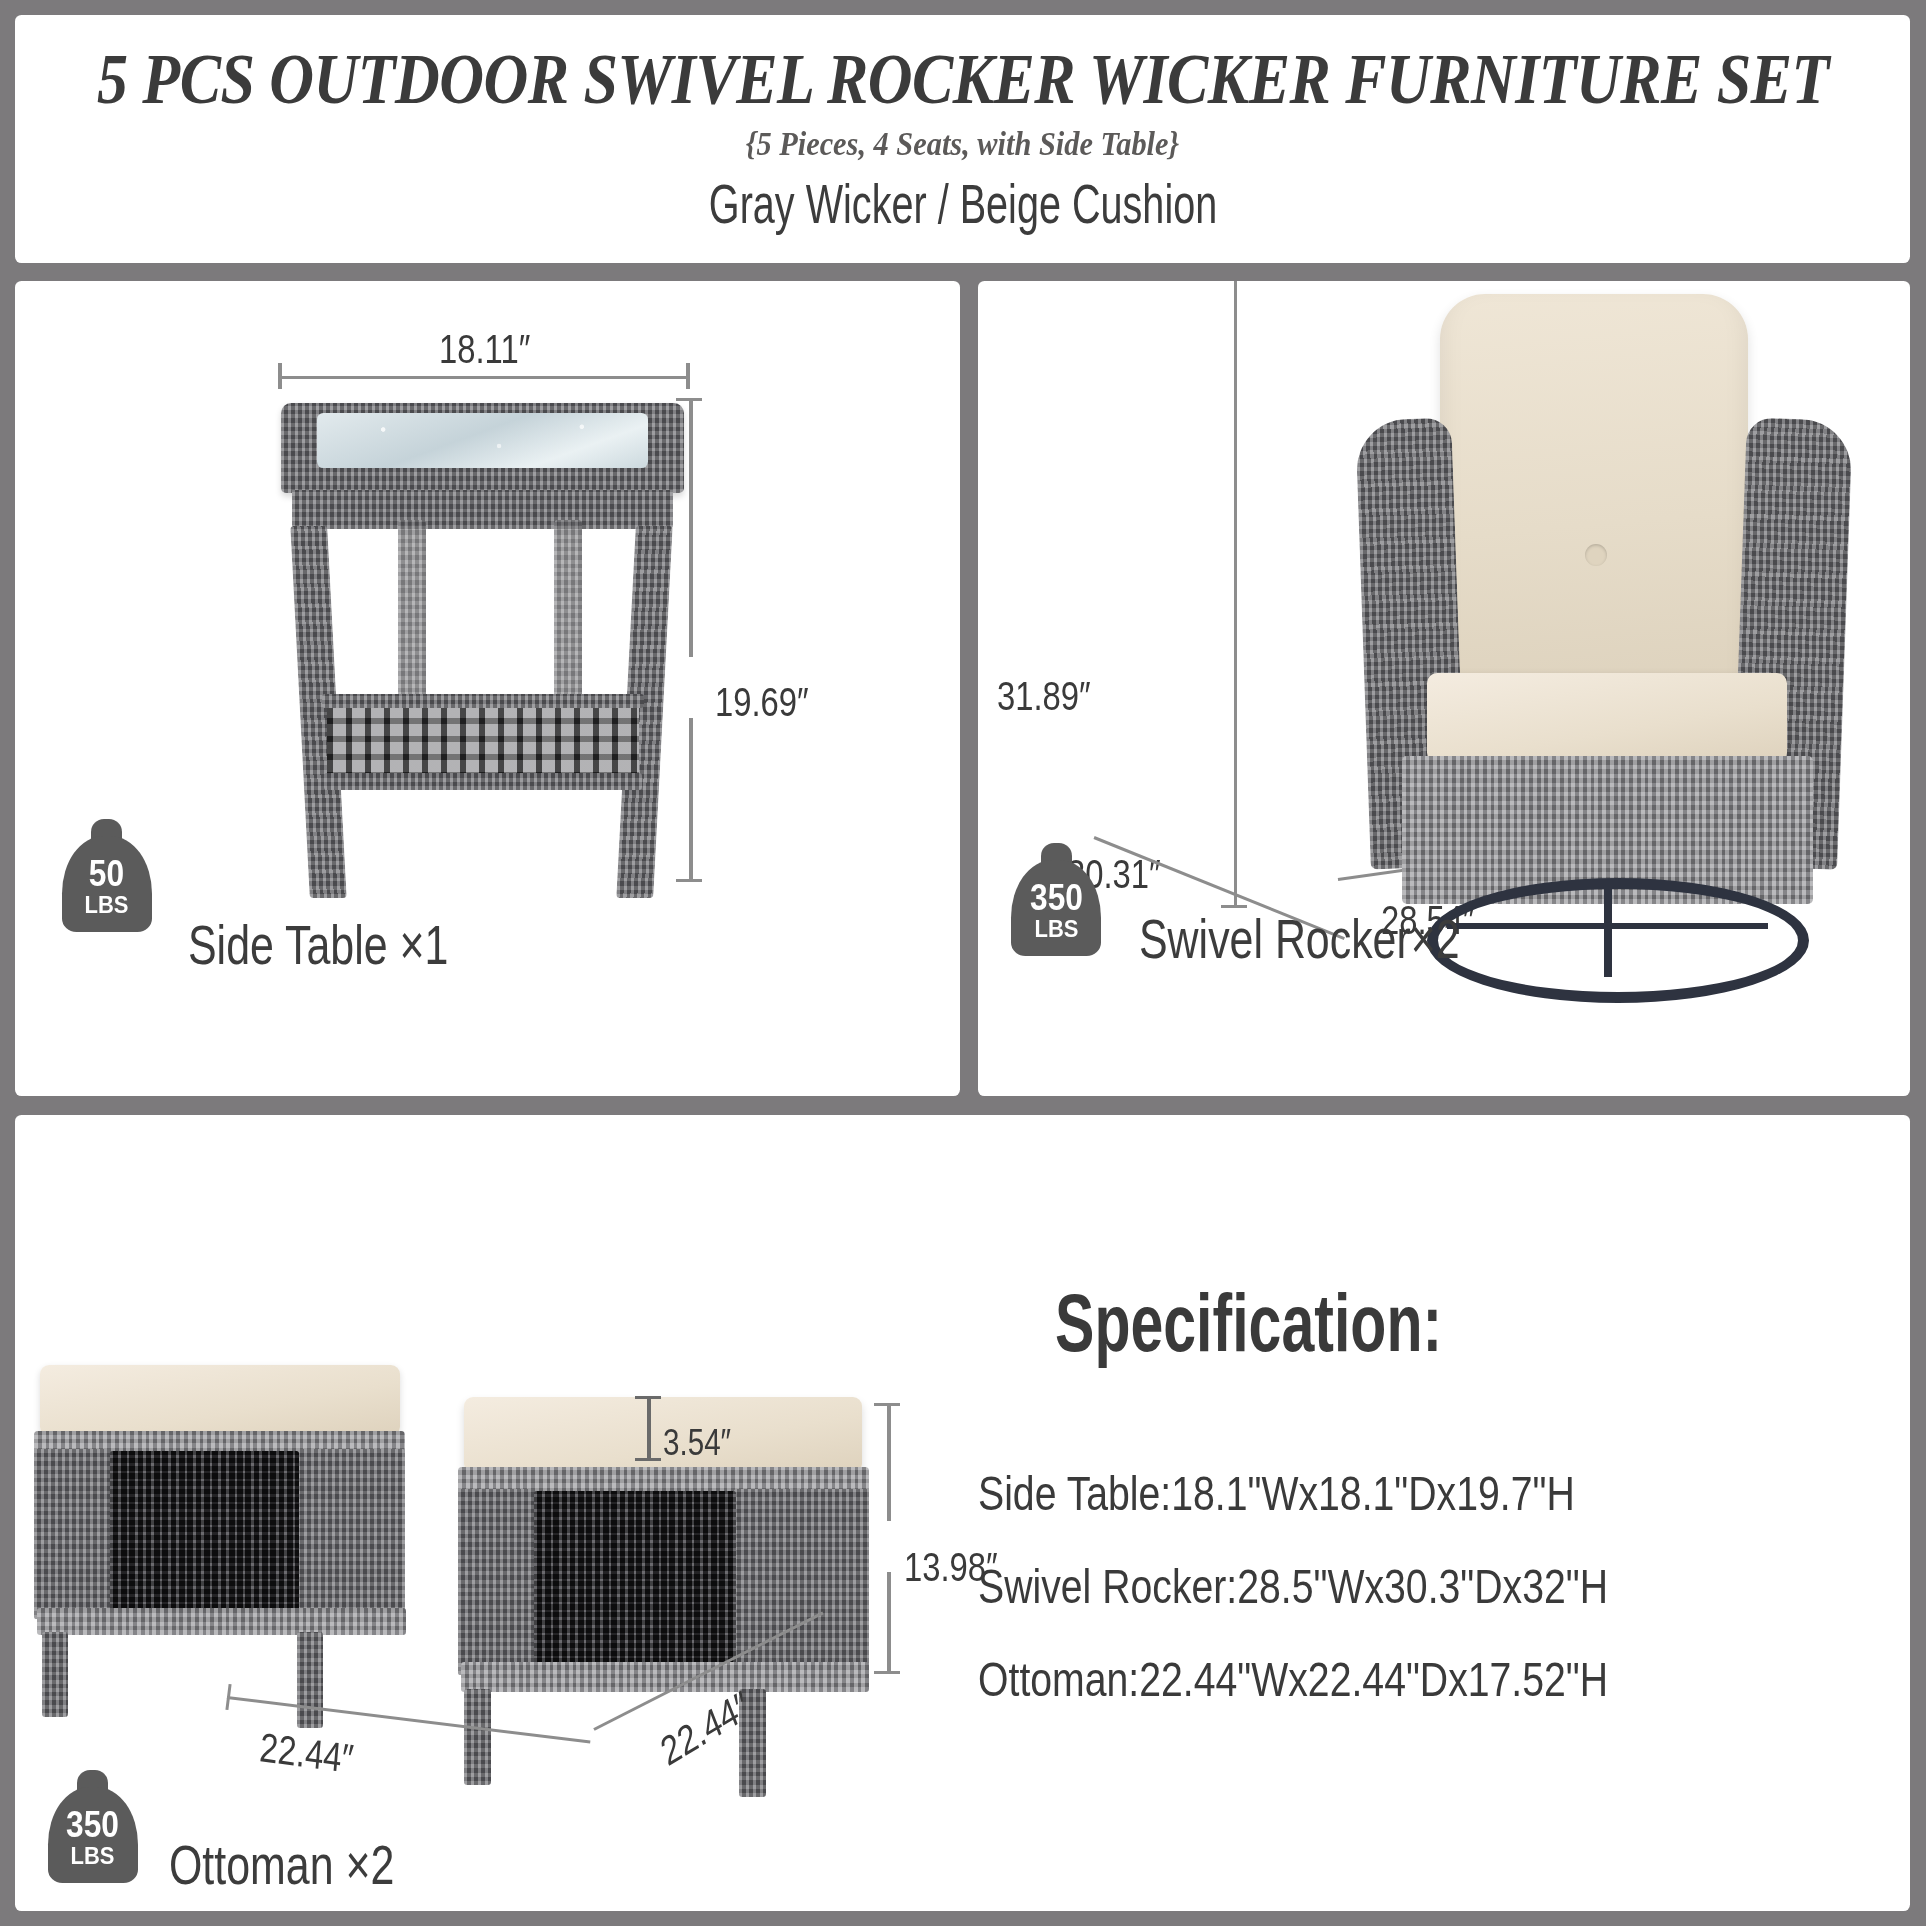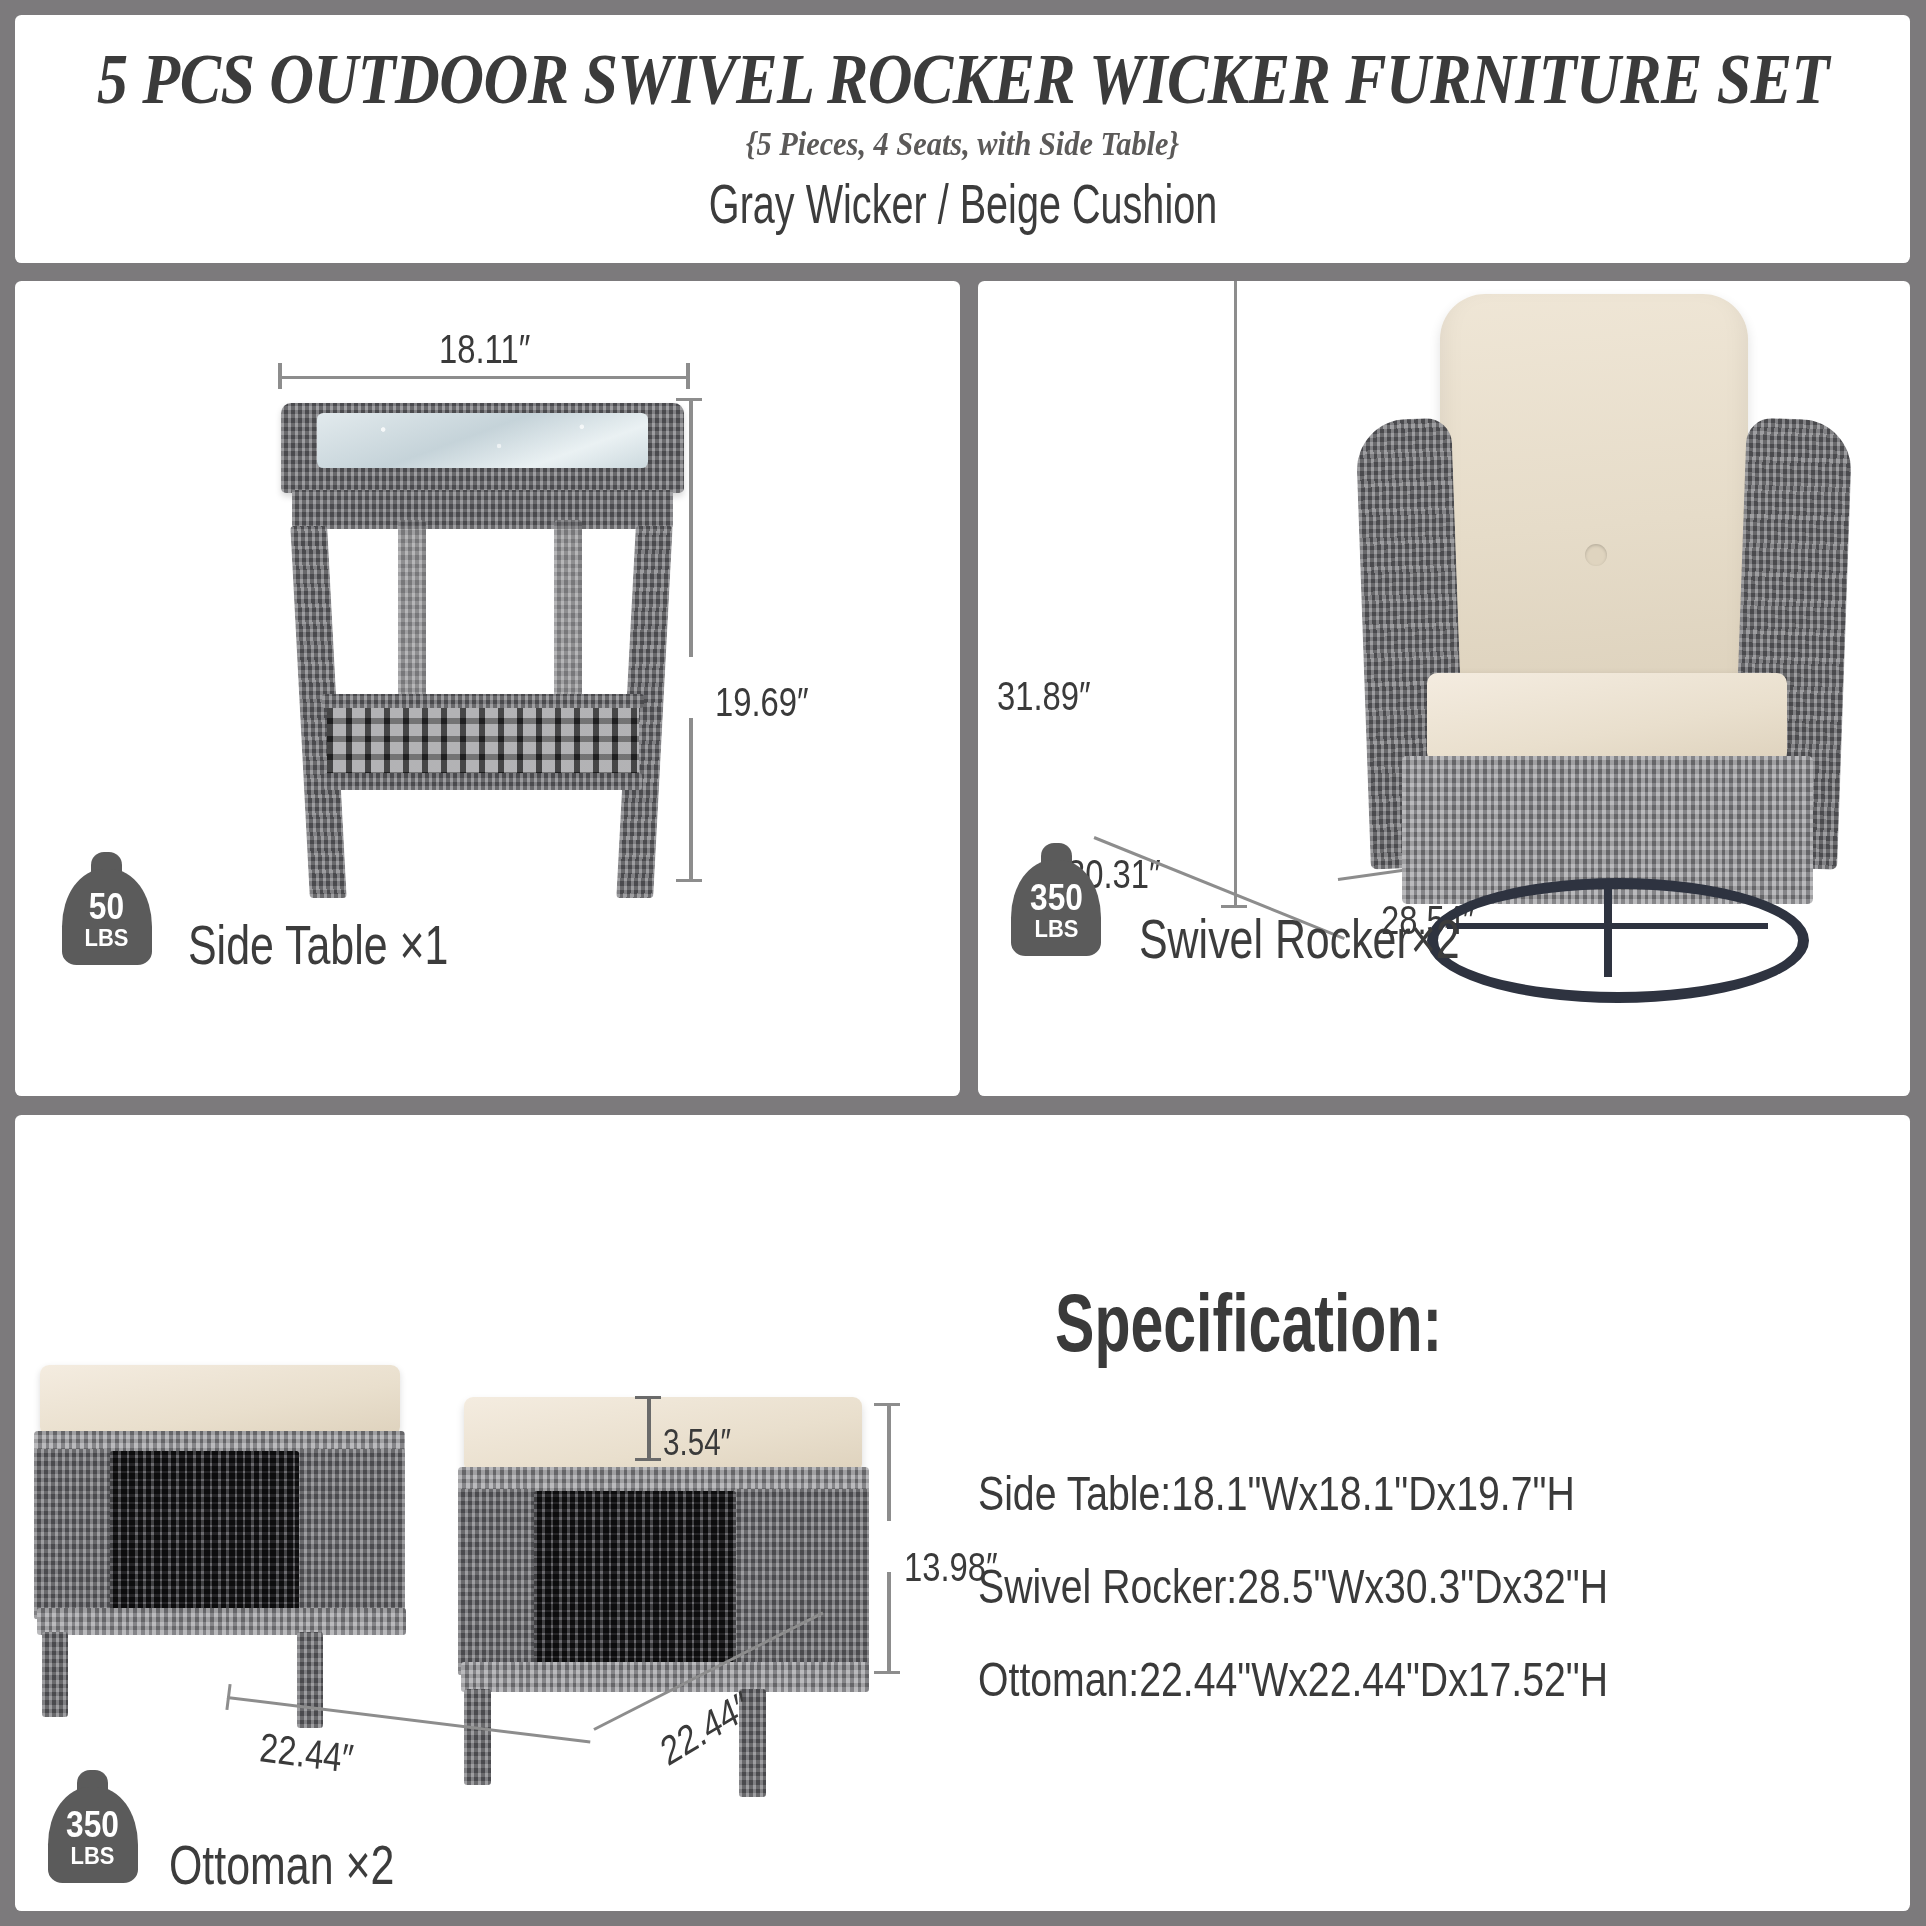--- a/index.html
+++ b/index.html
@@ -182,21 +182,21 @@
 
     <div style="position:absolute;left:312px;top:421px;width:312px;height:76px;
                 background-color:#7d7d80;
                 background-image:
                   repeating-linear-gradient(90deg, rgba(0,0,0,.55) 0 5.8px, rgba(255,255,255,.25) 5.8px 19px),
                   repeating-linear-gradient(0deg, rgba(0,0,0,.45) 0 5.8px, rgba(255,255,255,.22) 5.8px 18px);
                 border-radius:3.9px;"></div>
     <div class="wicker" style="position:absolute;left:307px;top:413px;width:322px;height:14px;border-radius:3.2px;"></div>
     <div class="wicker" style="position:absolute;left:309px;top:492px;width:318px;height:16.7px;border-radius:3.2px;"></div>
 
-    <div class="badge" style="left:40px;top:571px;">
+    <div class="badge" style="left:40px;top:538px;">
       <div class="handle"></div>
       <div class="bell"></div>
       <div class="bnum">50</div>
       <div class="blbs">LBS</div>
     </div>
     <div class="piece-label" style="left:173px;top:632px;">Side Table ×1</div>
 
   </div>
 </div>
 

